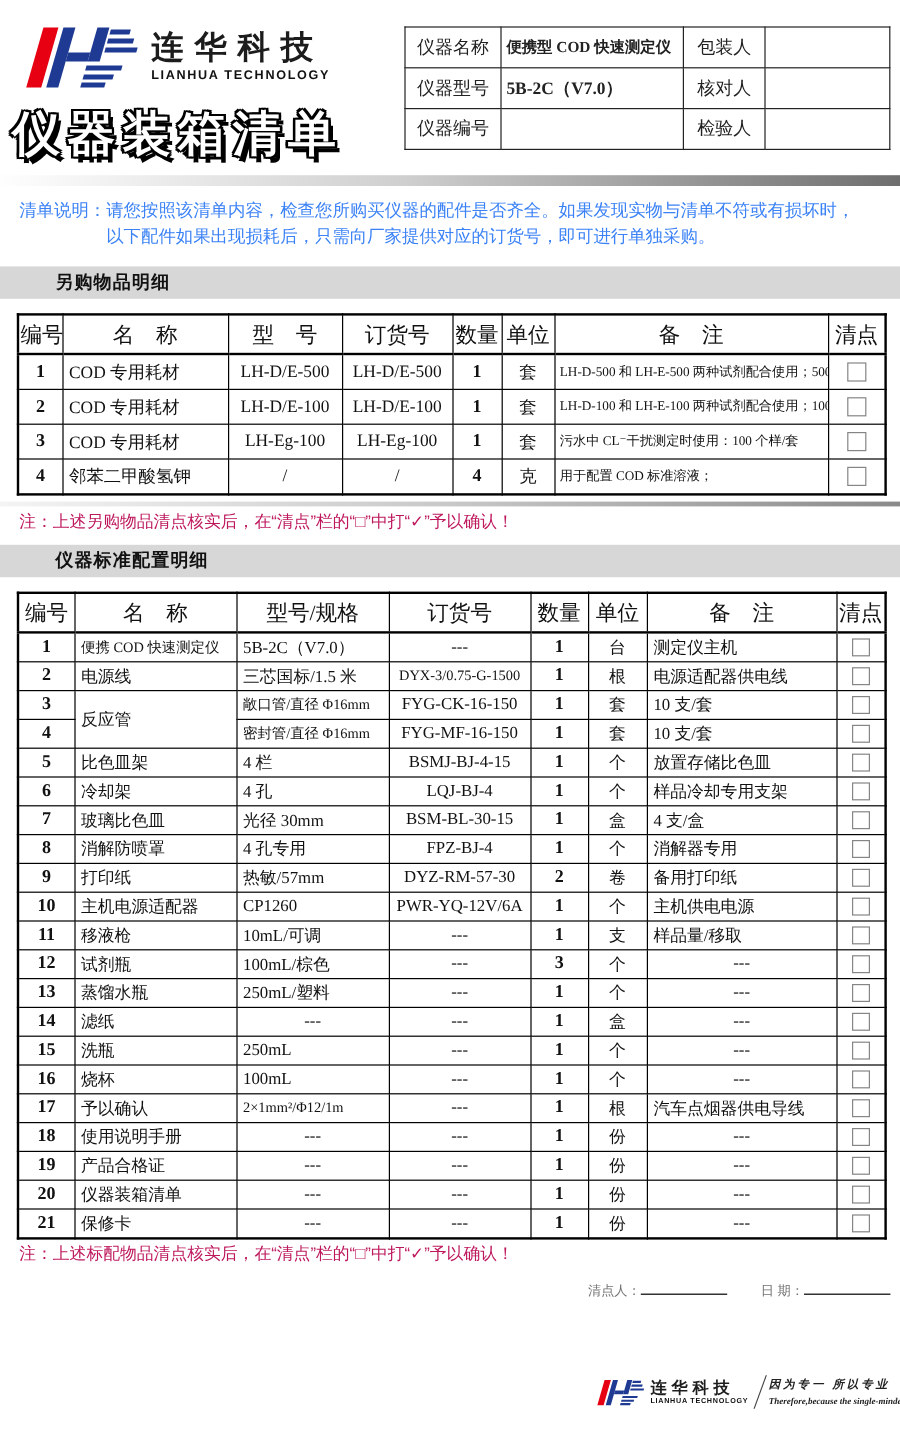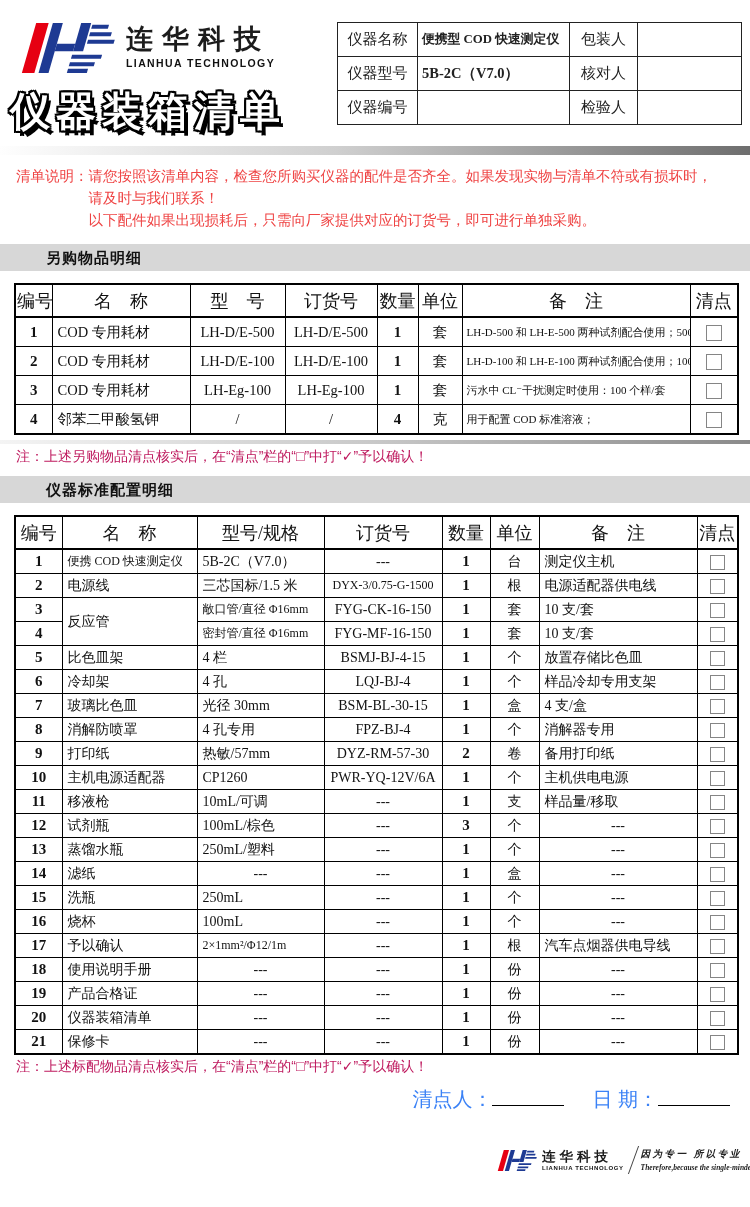--- a/index.html
+++ b/index.html
@@ -25,21 +25,21 @@
 
   .title{position:absolute;left:10px;top:84px;margin:0;font-size:40px;font-weight:900;
          letter-spacing:6px;color:#fff;font-family:"DejaVu Sans",sans-serif;
          text-shadow:-2px -2px 0 #000,2px -2px 0 #000,-2px 2px 0 #000,2px 2px 0 #000,
                      -2px 0 0 #000,2px 0 0 #000,0 -2px 0 #000,0 2px 0 #000,4px 5px 0 #000;}
 
   .grad-bar{height:9px;background:linear-gradient(to right,#fefefe 0%,#cfcfcf 45%,#6e6e6e 100%);}
   .grad-line{height:4px;margin-top:5px;background:linear-gradient(to right,#f4f4f4 0%,#c8c8c8 50%,#8a8a8a 100%);}
 
   
-  .notice{display:flex;margin:10px 14px 0 16px;font-size:14.5px;line-height:22px;color:#ef4444;}
+  .notice{display:flex;margin:10px 14px 0 16px;font-size:14.5px;line-height:22px;color:#3b82f6;}
   .notice-label{white-space:nowrap;}
   .notice-body span{display:block;white-space:nowrap;}
 
   
   .section-bar{height:27px;line-height:27px;background:#d7d7d7;font-size:15px;font-weight:bold;
                color:#111;padding-left:46px;letter-spacing:1px;}
   .bar1{margin-top:13px;}
   .bar2{margin-top:10px;}
 
   
@@ -55,21 +55,21 @@
   td.fit{font-size:12px;}
   td.remark1{font-size:11px;line-height:12.5px;white-space:normal;padding:1px 4px;}
   .cb{display:inline-block;width:13px;height:13px;border:1.5px solid #858585;background:#fff;vertical-align:middle;}
   .optional .cb{width:14px;height:14px;}
 
   .note{margin:4px 14px 0 16px;font-size:14px;color:#be185d;}
   .note1{margin-top:4px;}
   .note2{margin-top:3px;}
 
   
-  .signature{margin-top:10px;text-align:right;padding-right:20px;font-size:20px;color:#3b82f6;}
+  .signature{margin-top:10px;text-align:right;padding-right:8px;font-size:11px;color:#737373;}
   .uline{display:inline-block;width:72px;border-bottom:1.5px solid #000;height:14px;}
   .uline.first{margin-right:28px;}
 
   
   .footer{position:absolute;left:497px;top:1146px;width:400px;display:flex;align-items:center;}
   .f-brand{margin-left:3px;}
   .f-cn{font-size:13.5px;font-weight:600;letter-spacing:4px;color:#1c1c1c;line-height:15px;}
   .f-en{font-size:6px;font-weight:bold;letter-spacing:0.6px;color:#111;margin-top:1px;}
   .f-slash{width:0;height:28px;border-left:1.5px solid #444;transform:skewX(-20deg);margin:0 7px 0 9px;}
   .fs-cn{font-size:9.5px;font-weight:bold;font-style:italic;letter-spacing:2.5px;color:#222;}
@@ -134,21 +134,20 @@
 
     <h1 class="title">仪器装箱清单</h1>
   </div>
 
   <div class="grad-bar"></div>
 
   <div class="notice">
     <span class="notice-label">清单说明：</span>
     <div class="notice-body">
       <span>请您按照该清单内容，检查您所购买仪器的配件是否齐全。如果发现实物与清单不符或有损坏时，</span>
-      <span>请及时与我们联系！</span>
       <span>以下配件如果出现损耗后，只需向厂家提供对应的订货号，即可进行单独采购。</span>
     </div>
   </div>
 
   <div class="section-bar bar1">另购物品明细</div>
 
   <table class="items optional">
     <colgroup>
       <col style="width:37px">
         <col style="width:138px">

